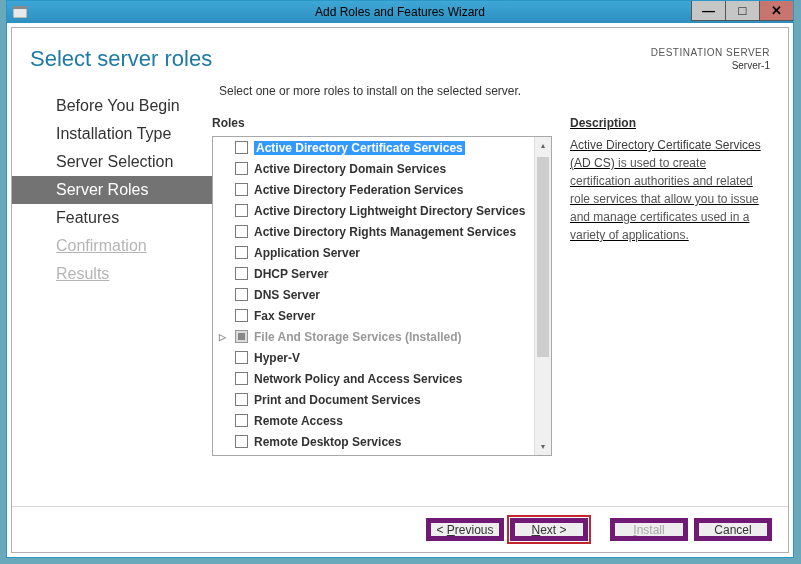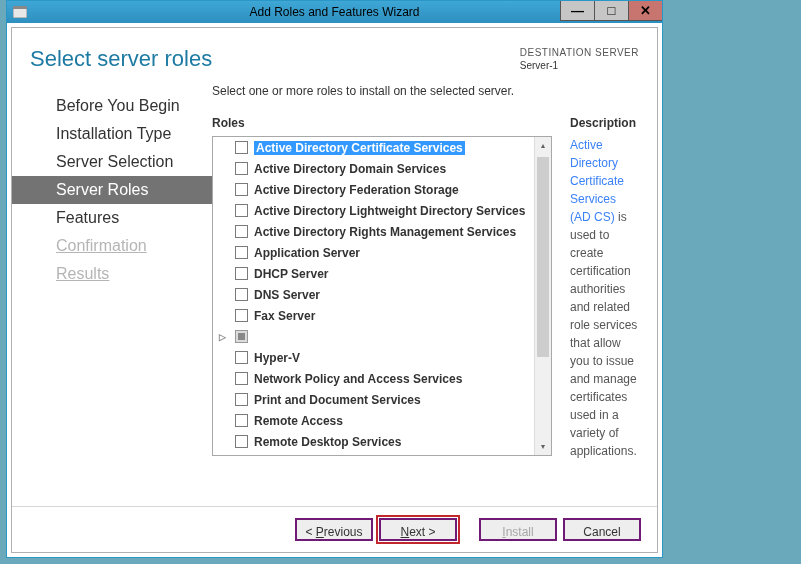--- a/index.html
+++ b/index.html
@@ -9,21 +9,21 @@
     font-family: "Segoe UI", Tahoma, sans-serif;
     font-size: 12px;
     width: 801px;
     height: 564px;
     overflow: hidden;
   }
   .window {
     position: absolute;
     left: 6px;
     top: 0;
-    width: 657px;
+    width: 788px;
     height: 558px;
     background: #ffffff;
     border: 1px solid #2a97c6;
   }
   .title-bar {
     height: 22px;
     background: linear-gradient(#3ea7d6, #2d8fbf);
     display: flex;
     align-items: center;
     color: #000;
@@ -68,21 +68,21 @@
     display: flex;
     justify-content: space-between;
     padding: 18px 18px 0 18px;
   }
   .page-title {
     font-size: 22px;
     font-weight: 300;
     color: #1d7aa3;
   }
   .dest {
-    text-align: left;
+    text-align: right;
     font-size: 10px;
     color: #555;
     line-height: 1.3;
   }
   .dest .lbl { color: #555; letter-spacing: 0.5px; }
   .dest .name { color: #333; }
   .content {
     display: flex;
     padding: 12px 18px 0 0;
     height: 392px;
@@ -101,22 +101,22 @@
     background: #737373;
     color: #fff;
   }
   .nav-item.disabled { color: #b5b5b5; text-decoration: underline; }
   .main {
     flex: 1;
     display: flex;
     gap: 18px;
   }
   .roles-col { width: 340px; }
-  .desc-col { flex: 1; }
-  .instruction { font-size: 12px; color: #333; margin-bottom: 18px; }
+  .desc-col { flex: 1; text-decoration: underline; }
+  .instruction { font-size: 12px; color: #333; margin-bottom: 18px; margin-left: 7px; }
   .section-label { font-weight: bold; font-size: 12px; margin-bottom: 6px; color: #333; }
   .roles-box {
     border: 1px solid #a8a8a8;
     height: 320px;
     position: relative;
     background: #fff;
   }
   .roles-scroll {
     position: absolute;
     left: 0; top: 0; bottom: 0; right: 17px;
@@ -170,40 +170,40 @@
   }
   .sb-thumb {
     position: absolute;
     left: 2px; right: 2px;
     top: 20px;
     height: 200px;
     background: #cdcdcd;
   }
   .sb-btn.down { position: absolute; bottom: 0; left:0; right:0; }
   .desc-text { font-size: 12px; color: #555; line-height: 1.5; }
-  .desc-text .link { color: #3b82f6; }
+  .desc-text .link { color: #404040; }
   .footer {
     position: absolute;
     bottom: 0; left: 0; right: 0;
     height: 46px;
     border-top: 1px solid #d8d8d8;
     display: flex;
     justify-content: flex-end;
     align-items: center;
     gap: 6px;
     padding-right: 16px;
   }
   .btn {
     min-width: 78px;
     height: 23px;
-    border: 2px solid #701a75;
+    border: 5px solid #701a75;
     background: #eeeeee;
     font-size: 12px;
     display: flex;
-    align-items: flex-end;
+    align-items: flex-start;
     justify-content: center;
     color: #333;
   }
   .btn.disabled { color: #a8a8a8; }
   .btn.highlight { outline: 2px solid #c1272d; outline-offset: 1px; }
   .underline { text-decoration: underline; }
 </style>
 </head>
 <body>
 
@@ -252,21 +252,21 @@
               <div class="role-row selected">
                   <span class="cb"></span>
                   <span class="role-label">Active Directory Certificate Services</span>
                 </div>
               <div class="role-row">
                   <span class="cb"></span>
                   <span class="role-label">Active Directory Domain Services</span>
                 </div>
               <div class="role-row">
                   <span class="cb"></span>
-                  <span class="role-label">Active Directory Federation Storage</span>
+                  <span class="role-label">Active Directory Federation Services</span>
                 </div>
               <div class="role-row">
                   <span class="cb"></span>
                   <span class="role-label">Active Directory Lightweight Directory Services</span>
                 </div>
               <div class="role-row">
                   <span class="cb"></span>
                   <span class="role-label">Active Directory Rights Management Services</span>
                 </div>
               <div class="role-row">
@@ -281,20 +281,21 @@
                   <span class="cb"></span>
                   <span class="role-label">DNS Server</span>
                 </div>
               <div class="role-row">
                   <span class="cb"></span>
                   <span class="role-label">Fax Server</span>
                 </div>
               <div class="role-row installed">
                   <span class="expander">▷</span>
                   <span class="cb"></span>
+                  <span class="role-label">File And Storage Services (Installed)</span>
                 </div>
               <div class="role-row">
                   <span class="cb"></span>
                   <span class="role-label">Hyper-V</span>
                 </div>
               <div class="role-row">
                   <span class="cb"></span>
                   <span class="role-label">Network Policy and Access Services</span>
                 </div>
               <div class="role-row">

